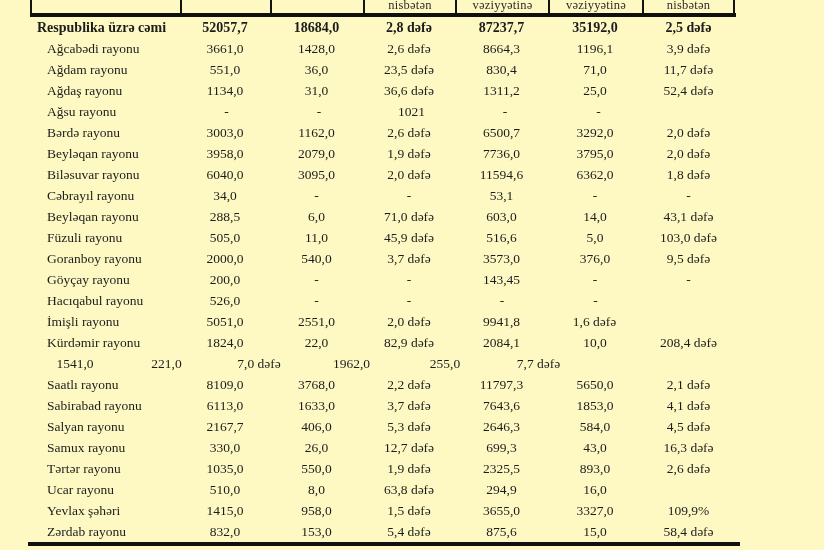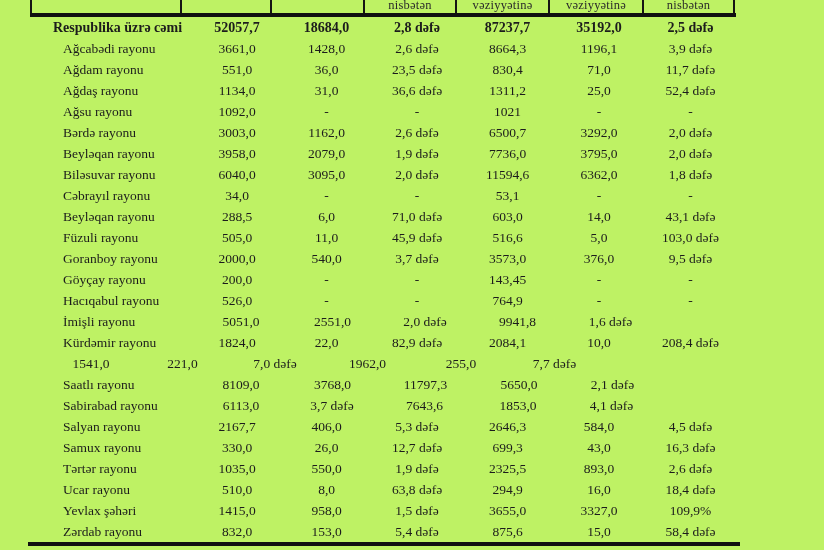--- a/index.html
+++ b/index.html
@@ -1,21 +1,21 @@
 <!DOCTYPE html>
 <html><head>
 <meta charset="utf-8">
 <style>
   html,body{margin:0;padding:0;}
   body{
     width:824px;height:550px;background:#ffffff;overflow:hidden;
     font-family:"Liberation Serif","DejaVu Serif",serif;
     color:#1c1c1c;
   }
-  .page{position:relative;width:824px;height:550px;background:#bef264;}
+  .page{position:relative;width:824px;height:550px;background:#fef9c3;}
   .tablewrap{position:absolute;left:30px;top:0;width:706px;}
 
   
   .c1{width:150px;} .c2{width:90px;} .c3{width:93px;} .c4{width:92px;}
   .c5{width:93px;} .c6{width:94px;} .c7{width:93px;}
 
   .thead{display:flex;height:13px;overflow:hidden;}
   .thcell{
     box-sizing:border-box;height:100%;
     border-left:2px solid #141414;
@@ -25,21 +25,21 @@
   .thcell span{
     position:relative;top:-2px;
     font-size:12.5px;line-height:14px;color:#2a2a2a;
     letter-spacing:.2px;white-space:nowrap;
   }
 
   .rule{height:4px;background:#101010;}
   .rule.bottom{width:712px;margin-left:-2px;}
 
   .tbody{display:flex;flex-direction:column;}
-  .row{display:flex;height:21px;line-height:21px;font-size:13.5px;margin-left:16px;}
+  .row{display:flex;height:21px;line-height:21px;font-size:13.5px;}
   .cell{box-sizing:border-box;white-space:nowrap;overflow:visible;}
   .name{text-align:left;padding-left:17px;}
   .val{text-align:center;}
   .row.bold{font-weight:bold;font-size:14px;}
   .row.bold .name{padding-left:7px;}
 </style>
 </head>
 <body>
 
 <div class="page">
@@ -107,21 +107,20 @@
     <div class="cell val c2">1134,0</div>
     <div class="cell val c3">31,0</div>
     <div class="cell val c4">36,6 dəfə</div>
     <div class="cell val c5">1311,2</div>
     <div class="cell val c6">25,0</div>
     <div class="cell val c7">52,4 dəfə</div>
   </div>
 
   <div class="row">
     <div class="cell name c1">Ağsu rayonu</div>
-    <div class="cell val c2">1092,0</div>
     <div class="cell val c3">-</div>
     <div class="cell val c4">-</div>
     <div class="cell val c5">1021</div>
     <div class="cell val c6">-</div>
     <div class="cell val c7">-</div>
   </div>
 
   <div class="row">
     <div class="cell name c1">Bərdə rayonu</div>
     <div class="cell val c2">3003,0</div>
@@ -200,21 +199,20 @@
     <div class="cell val c5">143,45</div>
     <div class="cell val c6">-</div>
     <div class="cell val c7">-</div>
   </div>
 
   <div class="row">
     <div class="cell name c1">Hacıqabul rayonu</div>
     <div class="cell val c2">526,0</div>
     <div class="cell val c3">-</div>
     <div class="cell val c4">-</div>
-    <div class="cell val c5">764,9</div>
     <div class="cell val c6">-</div>
     <div class="cell val c7">-</div>
   </div>
 
   <div class="row">
     <div class="cell name c1">İmişli rayonu</div>
     <div class="cell val c2">5051,0</div>
     <div class="cell val c3">2551,0</div>
     <div class="cell val c4">2,0 dəfə</div>
     <div class="cell val c5">9941,8</div>
@@ -237,28 +235,30 @@
     <div class="cell val c4">7,0 dəfə</div>
     <div class="cell val c5">1962,0</div>
     <div class="cell val c6">255,0</div>
     <div class="cell val c7">7,7 dəfə</div>
   </div>
 
   <div class="row">
     <div class="cell name c1">Saatlı rayonu</div>
     <div class="cell val c2">8109,0</div>
     <div class="cell val c3">3768,0</div>
+    <div class="cell val c4">2,2 dəfə</div>
     <div class="cell val c5">11797,3</div>
     <div class="cell val c6">5650,0</div>
     <div class="cell val c7">2,1 dəfə</div>
   </div>
 
   <div class="row">
     <div class="cell name c1">Sabirabad rayonu</div>
     <div class="cell val c2">6113,0</div>
+    <div class="cell val c3">1633,0</div>
     <div class="cell val c4">3,7 dəfə</div>
     <div class="cell val c5">7643,6</div>
     <div class="cell val c6">1853,0</div>
     <div class="cell val c7">4,1 dəfə</div>
   </div>
 
   <div class="row">
     <div class="cell name c1">Salyan rayonu</div>
     <div class="cell val c2">2167,7</div>
     <div class="cell val c3">406,0</div>
@@ -288,21 +288,20 @@
     <div class="cell val c7">2,6 dəfə</div>
   </div>
 
   <div class="row">
     <div class="cell name c1">Ucar rayonu</div>
     <div class="cell val c2">510,0</div>
     <div class="cell val c3">8,0</div>
     <div class="cell val c4">63,8 dəfə</div>
     <div class="cell val c5">294,9</div>
     <div class="cell val c6">16,0</div>
-    <div class="cell val c7">18,4 dəfə</div>
   </div>
 
   <div class="row">
     <div class="cell name c1">Yevlax şəhəri</div>
     <div class="cell val c2">1415,0</div>
     <div class="cell val c3">958,0</div>
     <div class="cell val c4">1,5 dəfə</div>
     <div class="cell val c5">3655,0</div>
     <div class="cell val c6">3327,0</div>
     <div class="cell val c7">109,9%</div>

